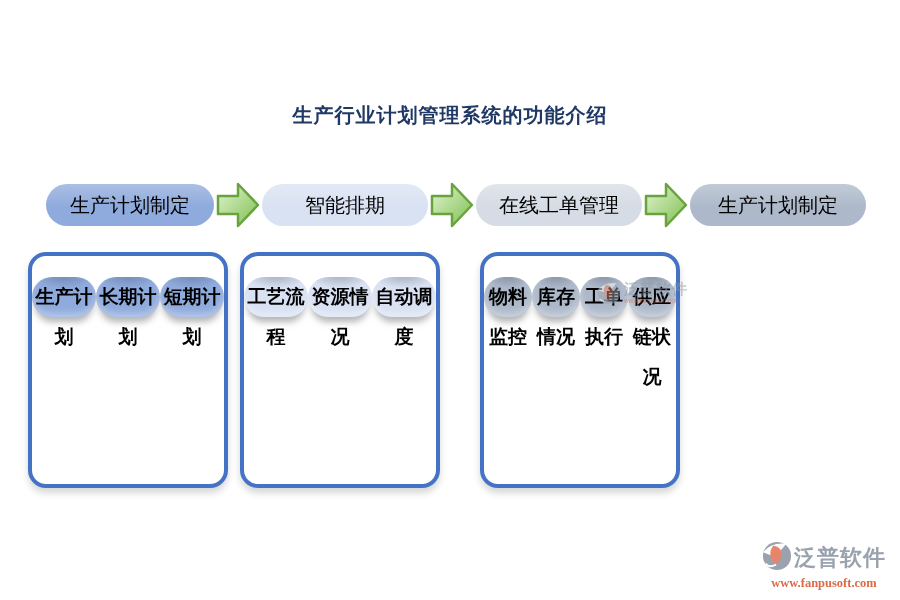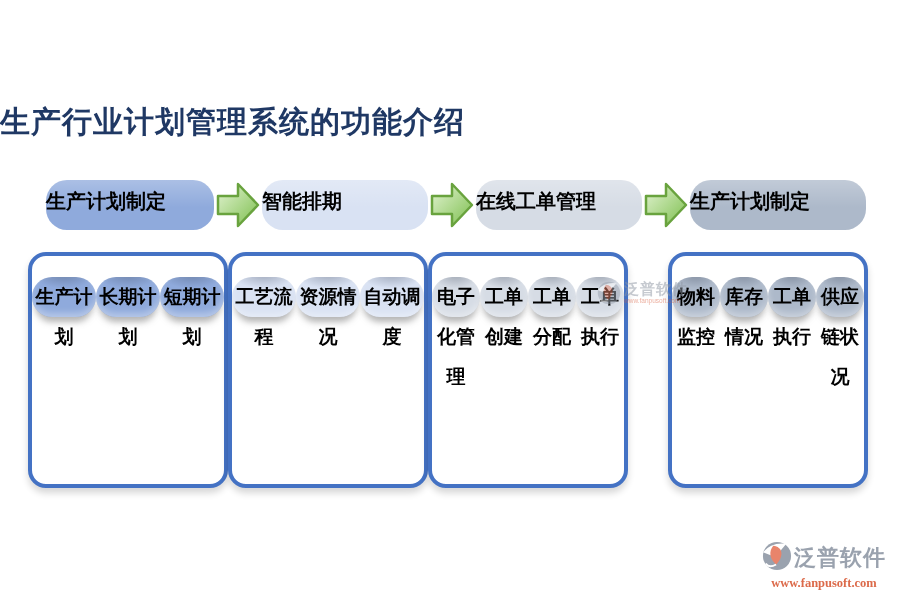--- a/index.html
+++ b/index.html
@@ -1,40 +1,40 @@
 <!DOCTYPE html>
 <html><head>
 <meta charset="utf-8">
 <style>
   html,body{margin:0;padding:0;background:#fff;}
   .page{
     position:relative;width:900px;height:600px;background:#ffffff;overflow:hidden;
     font-family:"Liberation Sans","DejaVu Sans",sans-serif;
   }
   .title{
-    position:absolute;top:102px;left:0;width:100%;
-    font-size:30px;font-weight:bold;letter-spacing:1px;
+    position:absolute;top:102px;left:0;width:100%;text-align:center;
+    font-size:20px;font-weight:bold;letter-spacing:1px;
   }
   
   .flow{position:absolute;top:180px;left:46px;width:820px;display:flex;align-items:center;}
   .hpill{
-    flex:0 0 auto;height:50px;line-height:42px;border-radius:21px;
-    font-size:20px;font-weight:bold;color:#000;background-color:var(--c);
+    flex:0 0 auto;height:42px;line-height:42px;border-radius:21px;text-align:center;
+    font-size:20px;font-weight:normal;color:#000;background-color:var(--c);
     background-image:linear-gradient(180deg,rgba(255,255,255,.25),rgba(255,255,255,0) 55%);
   }
   .arrow{flex:0 0 auto;width:44px;height:50px;margin:0 2px;}
   
   .cols{position:absolute;top:252px;left:28px;display:flex;}
   .colbox{
     width:200px;height:236px;box-sizing:border-box;background:#fff;
     border:4px solid #4472C4;border-radius:18px;
     display:flex;flex-direction:row;justify-content:space-between;
     padding:21px 0 17px;box-shadow:0 5px 7px rgba(0,0,0,.16);
   }
-  .colbox + .colbox{}
+  .colbox + .colbox{margin-left:12px;}
   .pill{
     width:170px;height:40px;line-height:40px;margin:0 auto;border-radius:20px;
     text-align:center;font-size:19px;font-weight:bold;color:#000;
     background-color:var(--c);
     background-image:radial-gradient(ellipse 80% 55% at 50% -6%, rgba(45,55,75,.32), rgba(45,55,75,0) 62%);
     box-shadow:0 8px 6px -3px rgba(110,110,110,.5), inset 0 -4px 6px rgba(255,255,255,.35);
   }
   
   .watermark{
     position:absolute;left:597px;top:281px;display:flex;align-items:flex-start;gap:3px;
@@ -94,26 +94,20 @@
       <div class="colbox" style="border-color: rgb(68, 114, 196);">
         <div class="pill" style="--c: #8FAADC;">生产计划</div>
         <div class="pill" style="--c: #8FAADC;">长期计划</div>
         <div class="pill" style="--c: #8FAADC;">短期计划</div>
       </div>
       <div class="colbox" style="border-color: rgb(68, 114, 196);">
         <div class="pill" style="--c: #D9E2F3;">工艺流程</div>
         <div class="pill" style="--c: #D9E2F3;">资源情况</div>
         <div class="pill" style="--c: #D9E2F3;">自动调度</div>
       </div>
-      <div class="colbox" style="border-color: rgb(68, 114, 196);">
-        <div class="pill" style="--c: #D6DCE5;">电子化管理</div>
-        <div class="pill" style="--c: #D6DCE5;">工单创建</div>
-        <div class="pill" style="--c: #D6DCE5;">工单分配</div>
-        <div class="pill" style="--c: #D6DCE5;">工单执行</div>
-      </div>
       <div class="colbox" style="border-color: rgb(68, 114, 196); margin-left: 40px;">
         <div class="pill" style="--c: #ADB9CA;">物料监控</div>
         <div class="pill" style="--c: #ADB9CA;">库存情况</div>
         <div class="pill" style="--c: #ADB9CA;">工单执行</div>
         <div class="pill" style="--c: #ADB9CA;">供应链状况</div>
       </div>
     </div>
 
   <div class="watermark">
     <span class="wm-icon"><svg width="24" height="24" viewBox="0 0 32 32" xmlns="http://www.w3.org/2000/svg">

